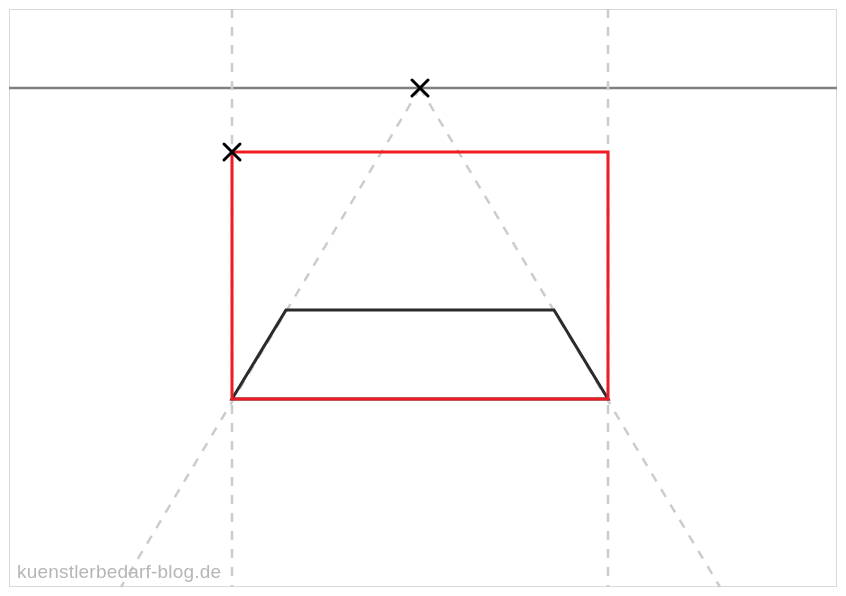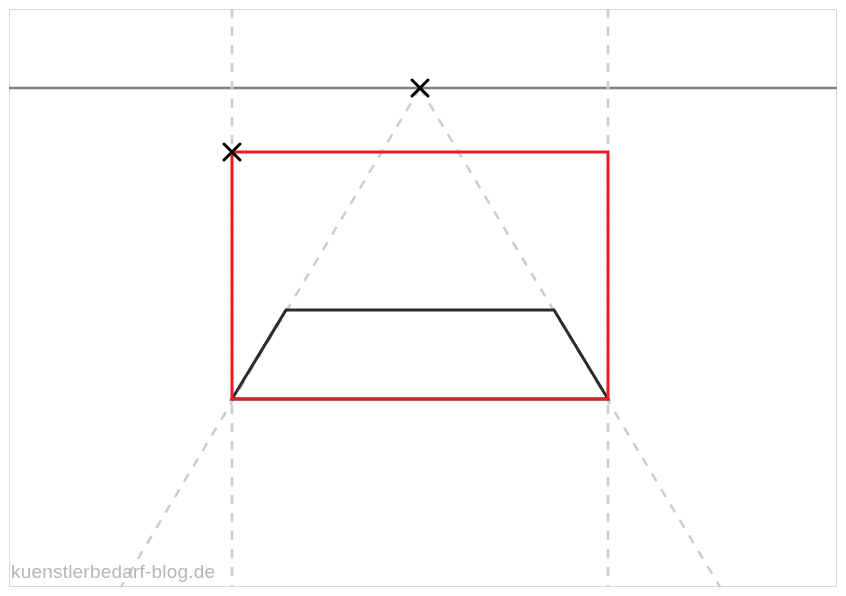--- a/index.html
+++ b/index.html
@@ -20,21 +20,21 @@
   }
   .canvas {
     position: absolute;
     left: 0;
     top: 0;
     width: 846px;
     height: 596px;
   }
   .watermark {
     position: absolute;
-    left: 11px;
+    left: 17px;
     bottom: 13px;
     color: #b6b6b6;
     font-size: 19px;
     letter-spacing: 0.2px;
   }
 </style>
 </head>
 <body>
 
 <div class="frame"></div>

